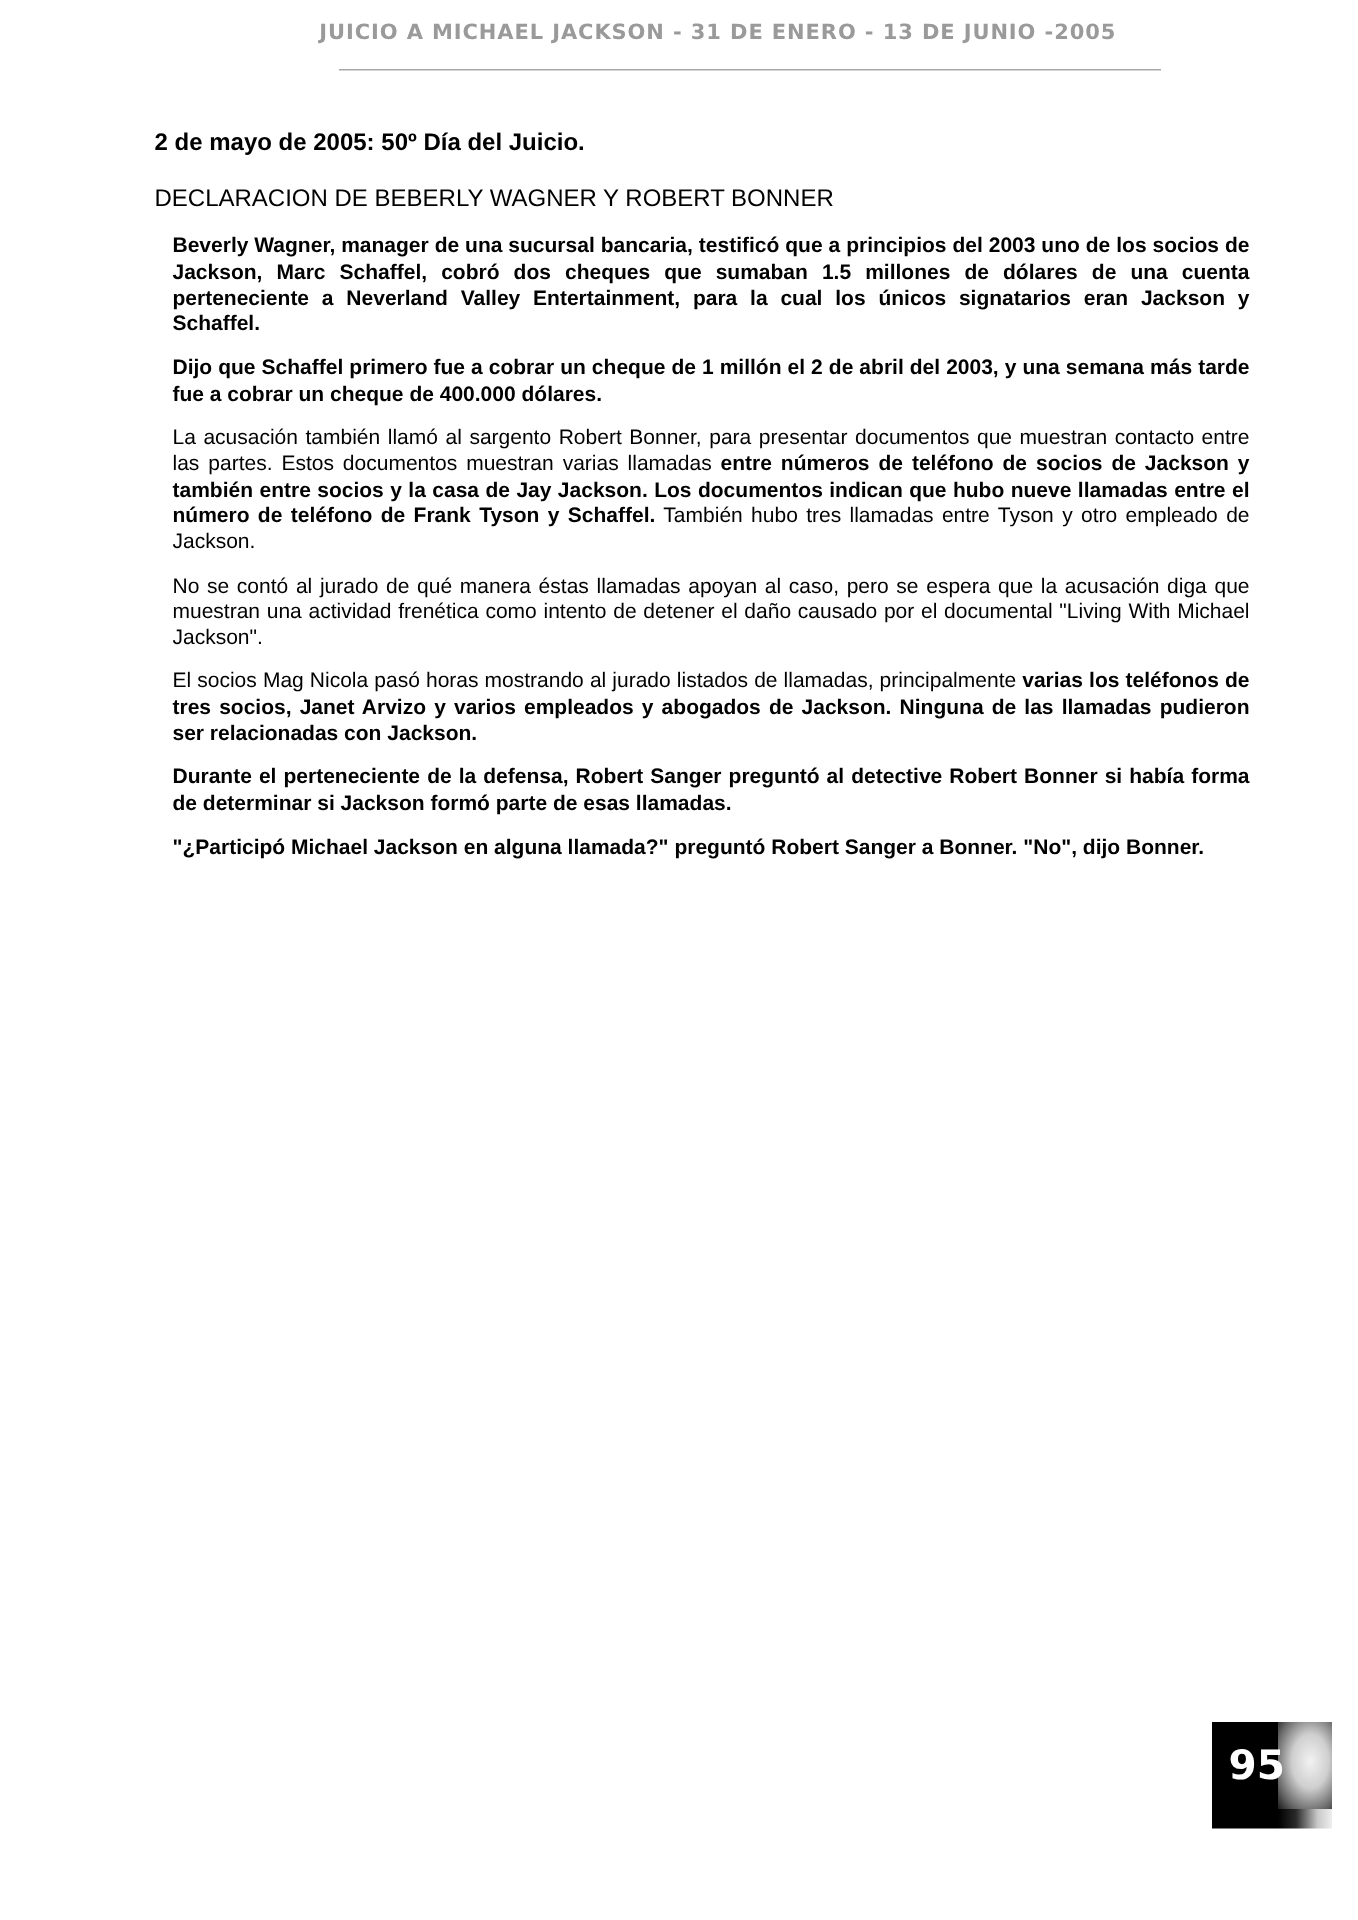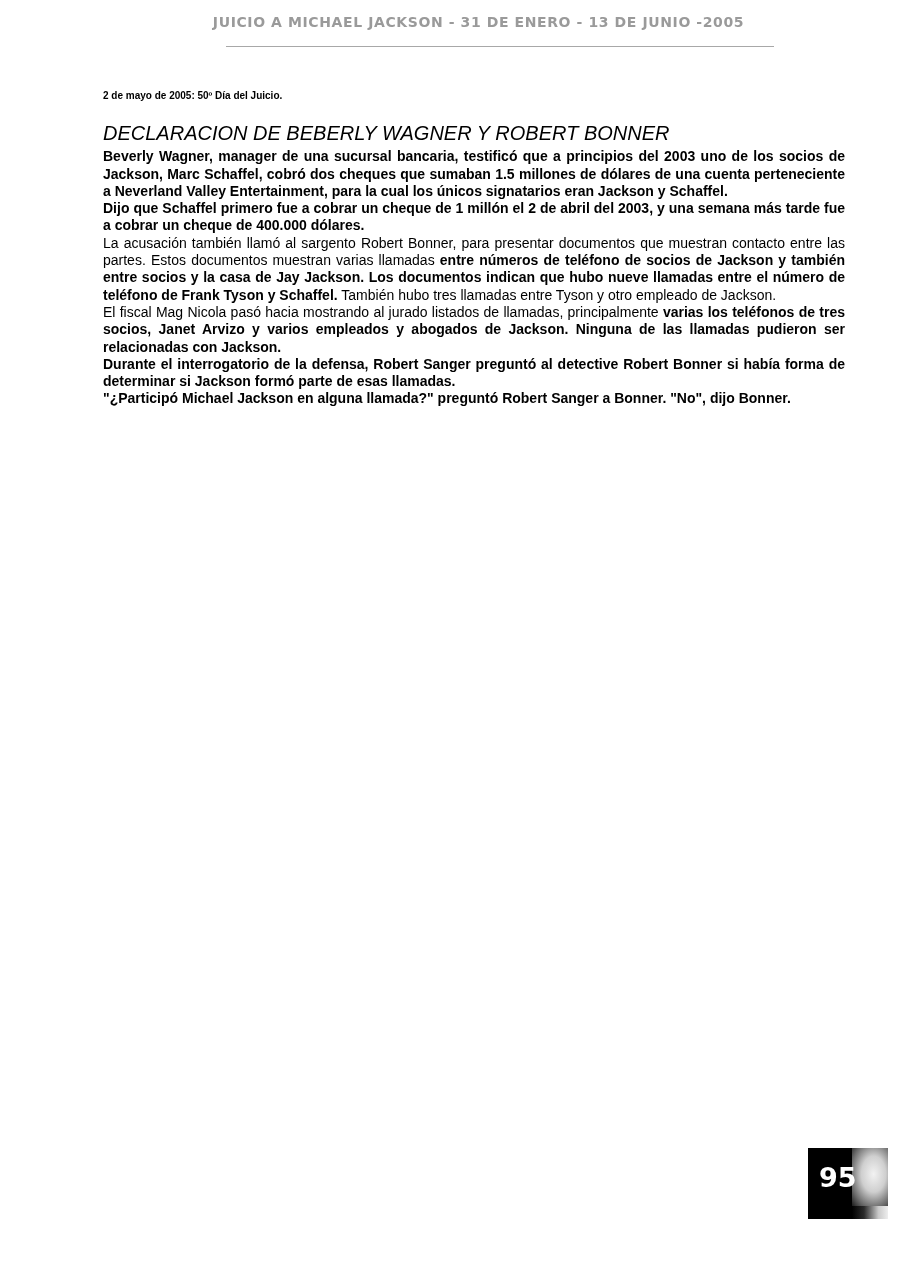--- a/index.html
+++ b/index.html
@@ -1,44 +1,45 @@
 <!DOCTYPE html>
 <html><head>
 <meta charset="utf-8">
 <style>
   html, body { margin: 0; padding: 0; background: #ffffff; }
   body { width: 905px; height: 1280px; position: relative; overflow: hidden; font-family: "Liberation Sans", sans-serif; color: #000; }
   .header-title { position: absolute; top: 14px; left: 0; width: 905px; padding-left: 52px; box-sizing: border-box; text-align: center; font-family: "DejaVu Sans", sans-serif; font-weight: bold; font-size: 14px; color: #9a9a9a; letter-spacing: 0.6px; }
   .header-rule { position: absolute; top: 46px; left: 226px; width: 548px; height: 0; border-top: 1.5px solid #a8a8a8; }
   .content { position: absolute; top: 87px; left: 103px; width: 742px; font-size: 14px; line-height: 17.3px; }
-  .date-line { font-weight: bold; font-size: 10px; margin: 0 0 19px 0; }
-  .section-title { font-size: 20px; font-weight: normal; margin: 0 0 5px 0; line-height: 20px; font-style: italic; }
-  p { margin: 0; text-align: justify; }
+  .date-line { font-weight: bold; font-size: 16px; margin: 0 0 19px 0; }
+  .section-title { font-size: 16px; font-weight: normal; margin: 0 0 5px 0; line-height: 20px; }
+  p { margin: 12px; text-align: justify; }
   b { font-weight: bold; }
   .page-badge { position: absolute; left: 808px; top: 1148px; width: 80px; height: 71px; background: linear-gradient(90deg, #000 0%, #000 55%, #2a2a2a 70%, #c9c9c9 88%, #eee 100%); }
   .page-badge .face { position: absolute; right: 0; top: 0; width: 36px; height: 58px; background: radial-gradient(ellipse at 60% 45%, #f2f2f2 0%, #cfcfcf 40%, #6b6b6b 75%, #1a1a1a 100%); }
   .page-number { position: absolute; left: 11px; top: 14px; font-family: "DejaVu Sans", sans-serif; font-weight: bold; font-size: 27px; color: #fff; line-height: 32px; }
 </style>
 </head>
 <body>
 
 <div>
   <div class="header-title">JUICIO A MICHAEL JACKSON - 31 DE ENERO  -  13 DE JUNIO -2005</div>
   <div class="header-rule"></div>
 </div>
 
 <div class="content">
   <div class="date-line">2 de mayo de 2005: 50º Día del Juicio.</div>
   <h2 class="section-title">DECLARACION DE BEBERLY WAGNER Y ROBERT BONNER</h2>
   <div id="paragraphs">
       <p><b>Beverly Wagner, manager de una sucursal bancaria, testificó que a principios del 2003 uno de los socios de Jackson, Marc Schaffel, cobró dos cheques que sumaban 1.5 millones de dólares de una cuenta perteneciente a Neverland Valley Entertainment, para la cual los únicos signatarios eran Jackson y Schaffel.</b></p>
       <p><b>Dijo que Schaffel primero fue a cobrar un cheque de 1 millón el 2 de abril del 2003, y una semana más tarde fue a cobrar un cheque de 400.000 dólares.</b></p>
       <p><span>La acusación también llamó al sargento Robert Bonner, para presentar documentos que muestran contacto entre las partes. Estos documentos muestran varias llamadas </span><b>entre números de teléfono de socios de Jackson y también entre socios y la casa de Jay Jackson. Los documentos indican que hubo nueve llamadas entre el número de teléfono de Frank Tyson y Schaffel.</b><span> También hubo tres llamadas entre Tyson y otro empleado de Jackson.</span></p>
-      <p><span>El fiscal Mag Nicola pasó hacia mostrando al jurado listados de llamadas, principalmente </span><b>varias los teléfonos de tres socios, Janet Arvizo y varios empleados y abogados de Jackson. Ninguna de las llamadas pudieron ser relacionadas con Jackson.</b></p>
-      <p><b>Durante el interrogatorio de la defensa, Robert Sanger preguntó al detective Robert Bonner si había forma de determinar si Jackson formó parte de esas llamadas.</b></p>
+      <p><span>No se contó al jurado de qué manera éstas llamadas apoyan al caso, pero se espera que la acusación diga que muestran una actividad frenética como intento de detener el daño causado por el documental "Living With Michael Jackson".</span></p>
+      <p><span>El socios Mag Nicola pasó horas mostrando al jurado listados de llamadas, principalmente </span><b>varias los teléfonos de tres socios, Janet Arvizo y varios empleados y abogados de Jackson. Ninguna de las llamadas pudieron ser relacionadas con Jackson.</b></p>
+      <p><b>Durante el perteneciente de la defensa, Robert Sanger preguntó al detective Robert Bonner si había forma de determinar si Jackson formó parte de esas llamadas.</b></p>
       <p><b>"¿Participó Michael Jackson en alguna llamada?" preguntó Robert Sanger a Bonner. "No", dijo Bonner.</b></p>
     </div>
 </div>
 
 <div class="page-badge">
   <div class="face"></div>
   <span class="page-number">95</span>
 </div>
 
 </body></html>

